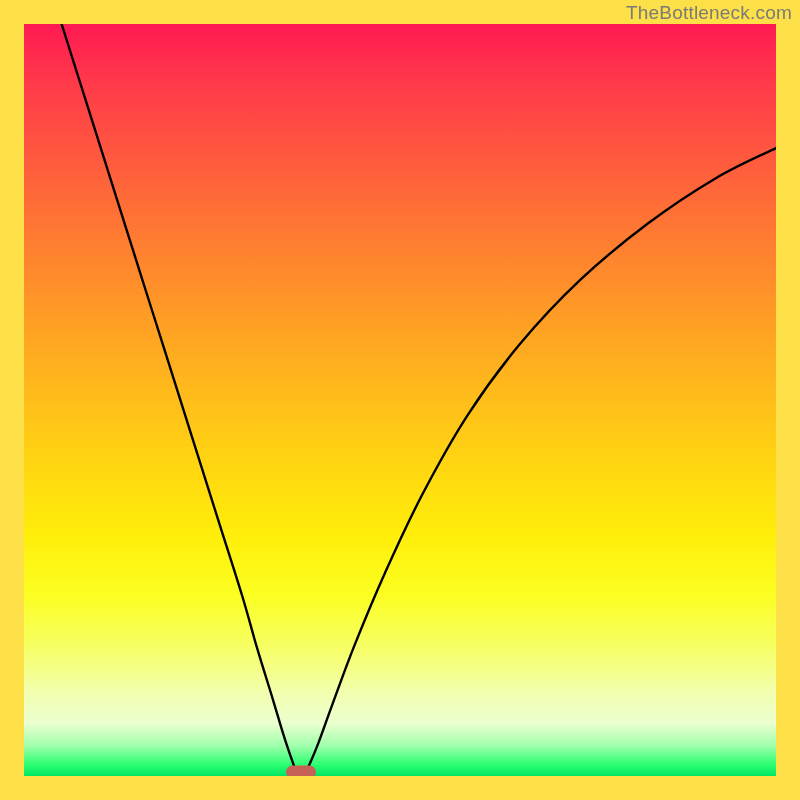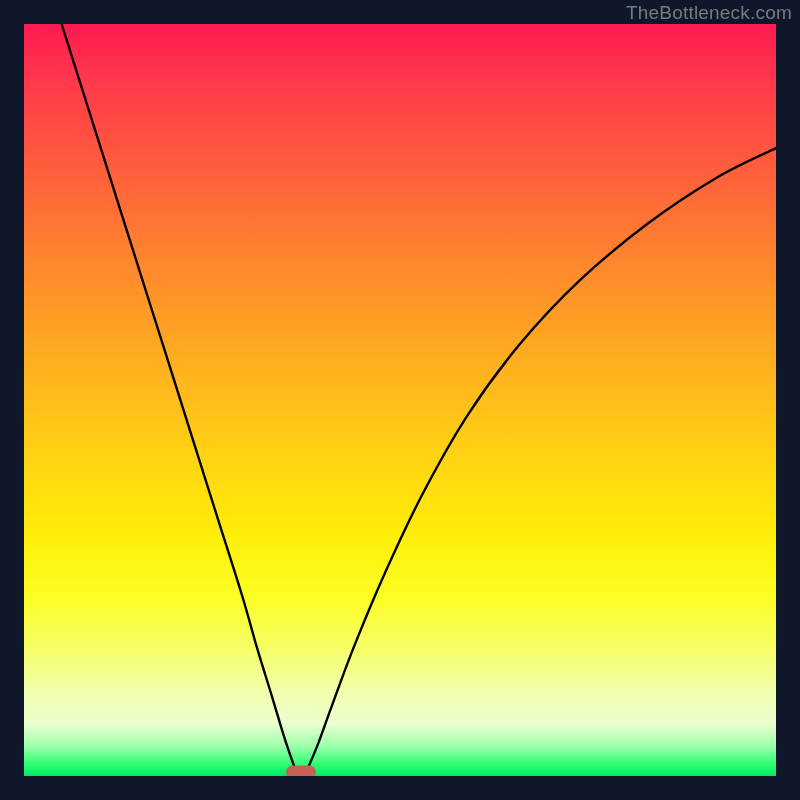--- a/index.html
+++ b/index.html
@@ -10,21 +10,21 @@
     overflow: hidden;
     background: #000;
     font-family: Arial, Helvetica, sans-serif;
   }
   .frame {
     position: absolute;
     left: 0;
     top: 0;
     width: 800px;
     height: 800px;
-    background: #0f172a;
+    background: #fde047;
   }
   .plot-area {
     position: absolute;
     left: 24px;
     top: 24px;
     width: 752px;
     height: 752px;
     overflow: hidden;
   }
   

